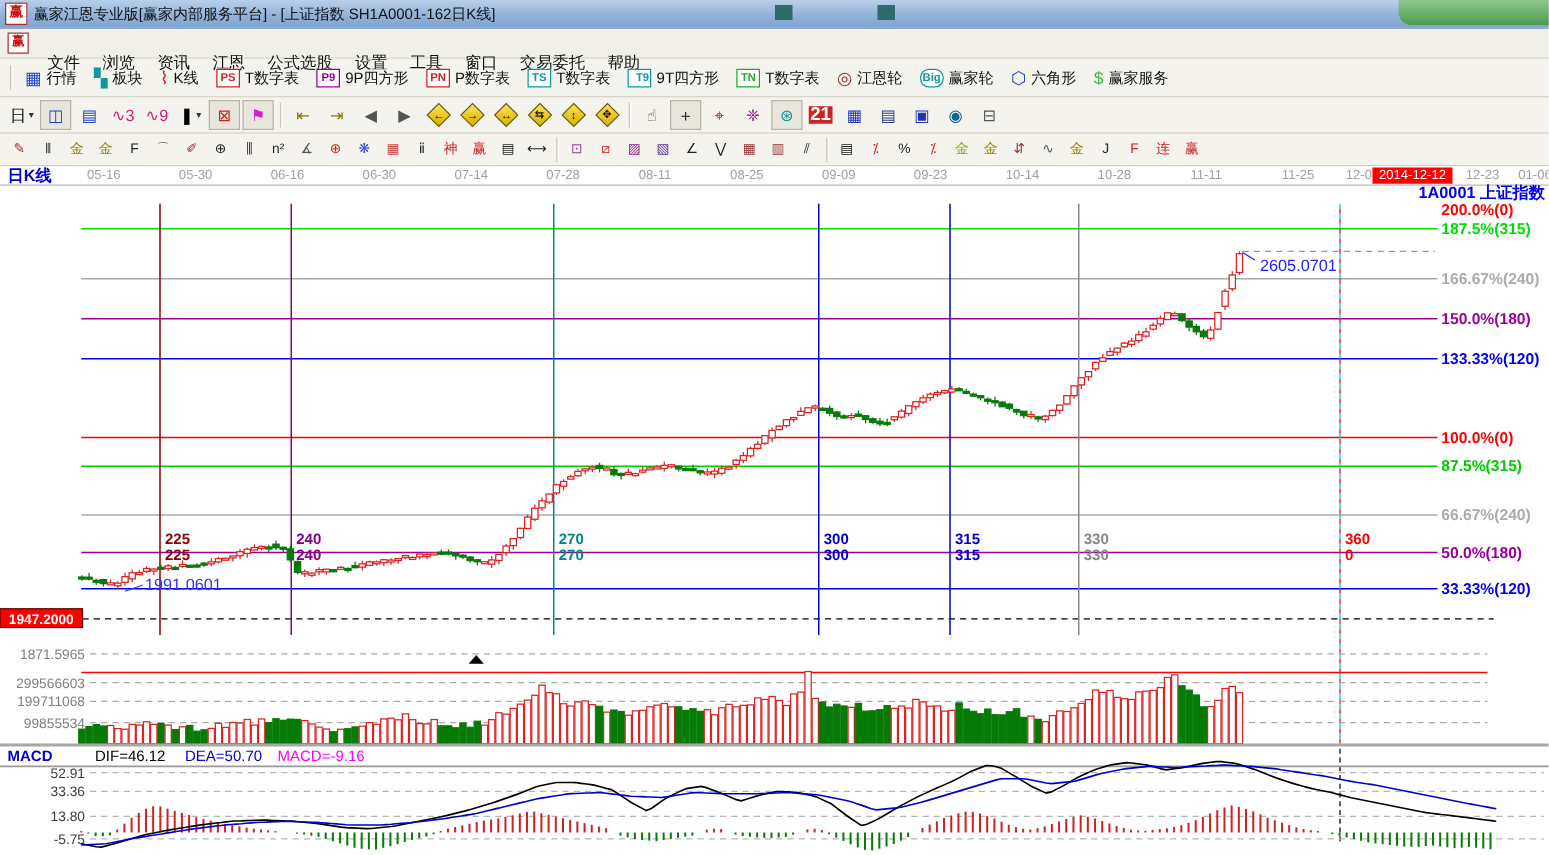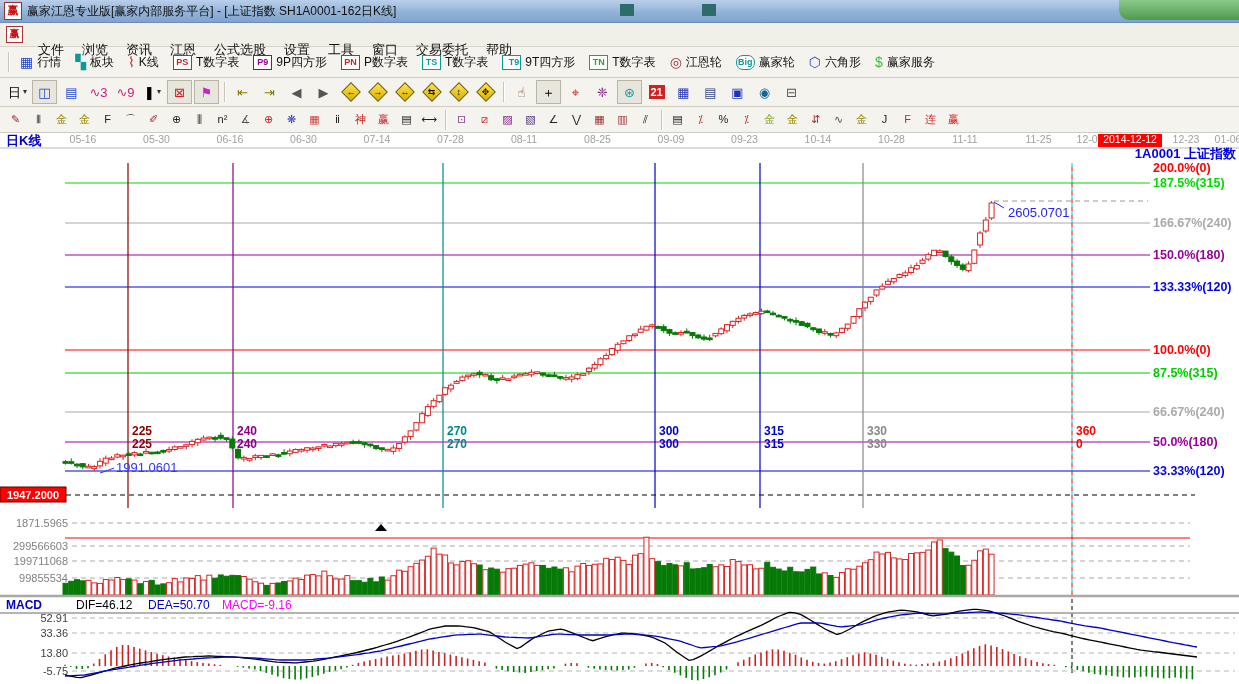--- a/index.html
+++ b/index.html
@@ -15,21 +15,21 @@
   .toolbar{background:#f4f3ee;display:flex;align-items:center;padding:0 4px;border-bottom:1px solid #cfccc0;}
   .tb1{height:30px;}
   .tb2{height:28px;}
   .tb3{height:25px;}
   .tbtn{display:inline-flex;align-items:center;height:24px;padding:0 5px;margin:0 1px;font-size:12px;color:#111;border:1px solid transparent;}
   .tbtn .glyph{font-size:14px;margin-right:4px;line-height:1;}
   .ibtn{display:inline-flex;align-items:center;justify-content:center;width:23px;height:22px;margin:0 1px;border:1px solid transparent;font-size:13px;line-height:1;}
   .ibtn.small{width:19px;height:19px;font-size:11px;}
   .ibtn.pressed{background:#e7e5dc;border:1px solid #b9b5a6;}
   .boxicon{display:inline-block;min-width:15px;height:13px;border:1px solid currentColor;font-size:9px;font-weight:bold;line-height:12px;text-align:center;padding:0 1px;background:#fff;margin-right:4px;}
-  .box2{display:inline-block;min-width:14px;height:14px;font-size:11px;font-weight:bold;line-height:14px;text-align:center;padding:0 1px;}
+  .box2{display:inline-block;min-width:14px;height:14px;font-size:15px;font-weight:bold;line-height:14px;text-align:center;padding:0 1px;}
   .diamond{width:12px;height:12px;transform:rotate(45deg);background:linear-gradient(135deg,#ffe44d,#d9ad00);border:1px solid #6b5a00;display:flex;align-items:center;justify-content:center;}
   .diamond span{transform:rotate(-45deg);font-size:9px;color:#111;font-weight:bold;}
   .vsep{width:1px;height:20px;background:#c9c6b8;margin:0 4px;box-shadow:1px 0 0 #fff;}
   .dd{font-size:8px;color:#333;margin-left:2px;}
   #chart-svg{display:block;}
   text{font-family:"Liberation Sans","DejaVu Sans",sans-serif;}
 </style>
 </head>
 <body>
 

